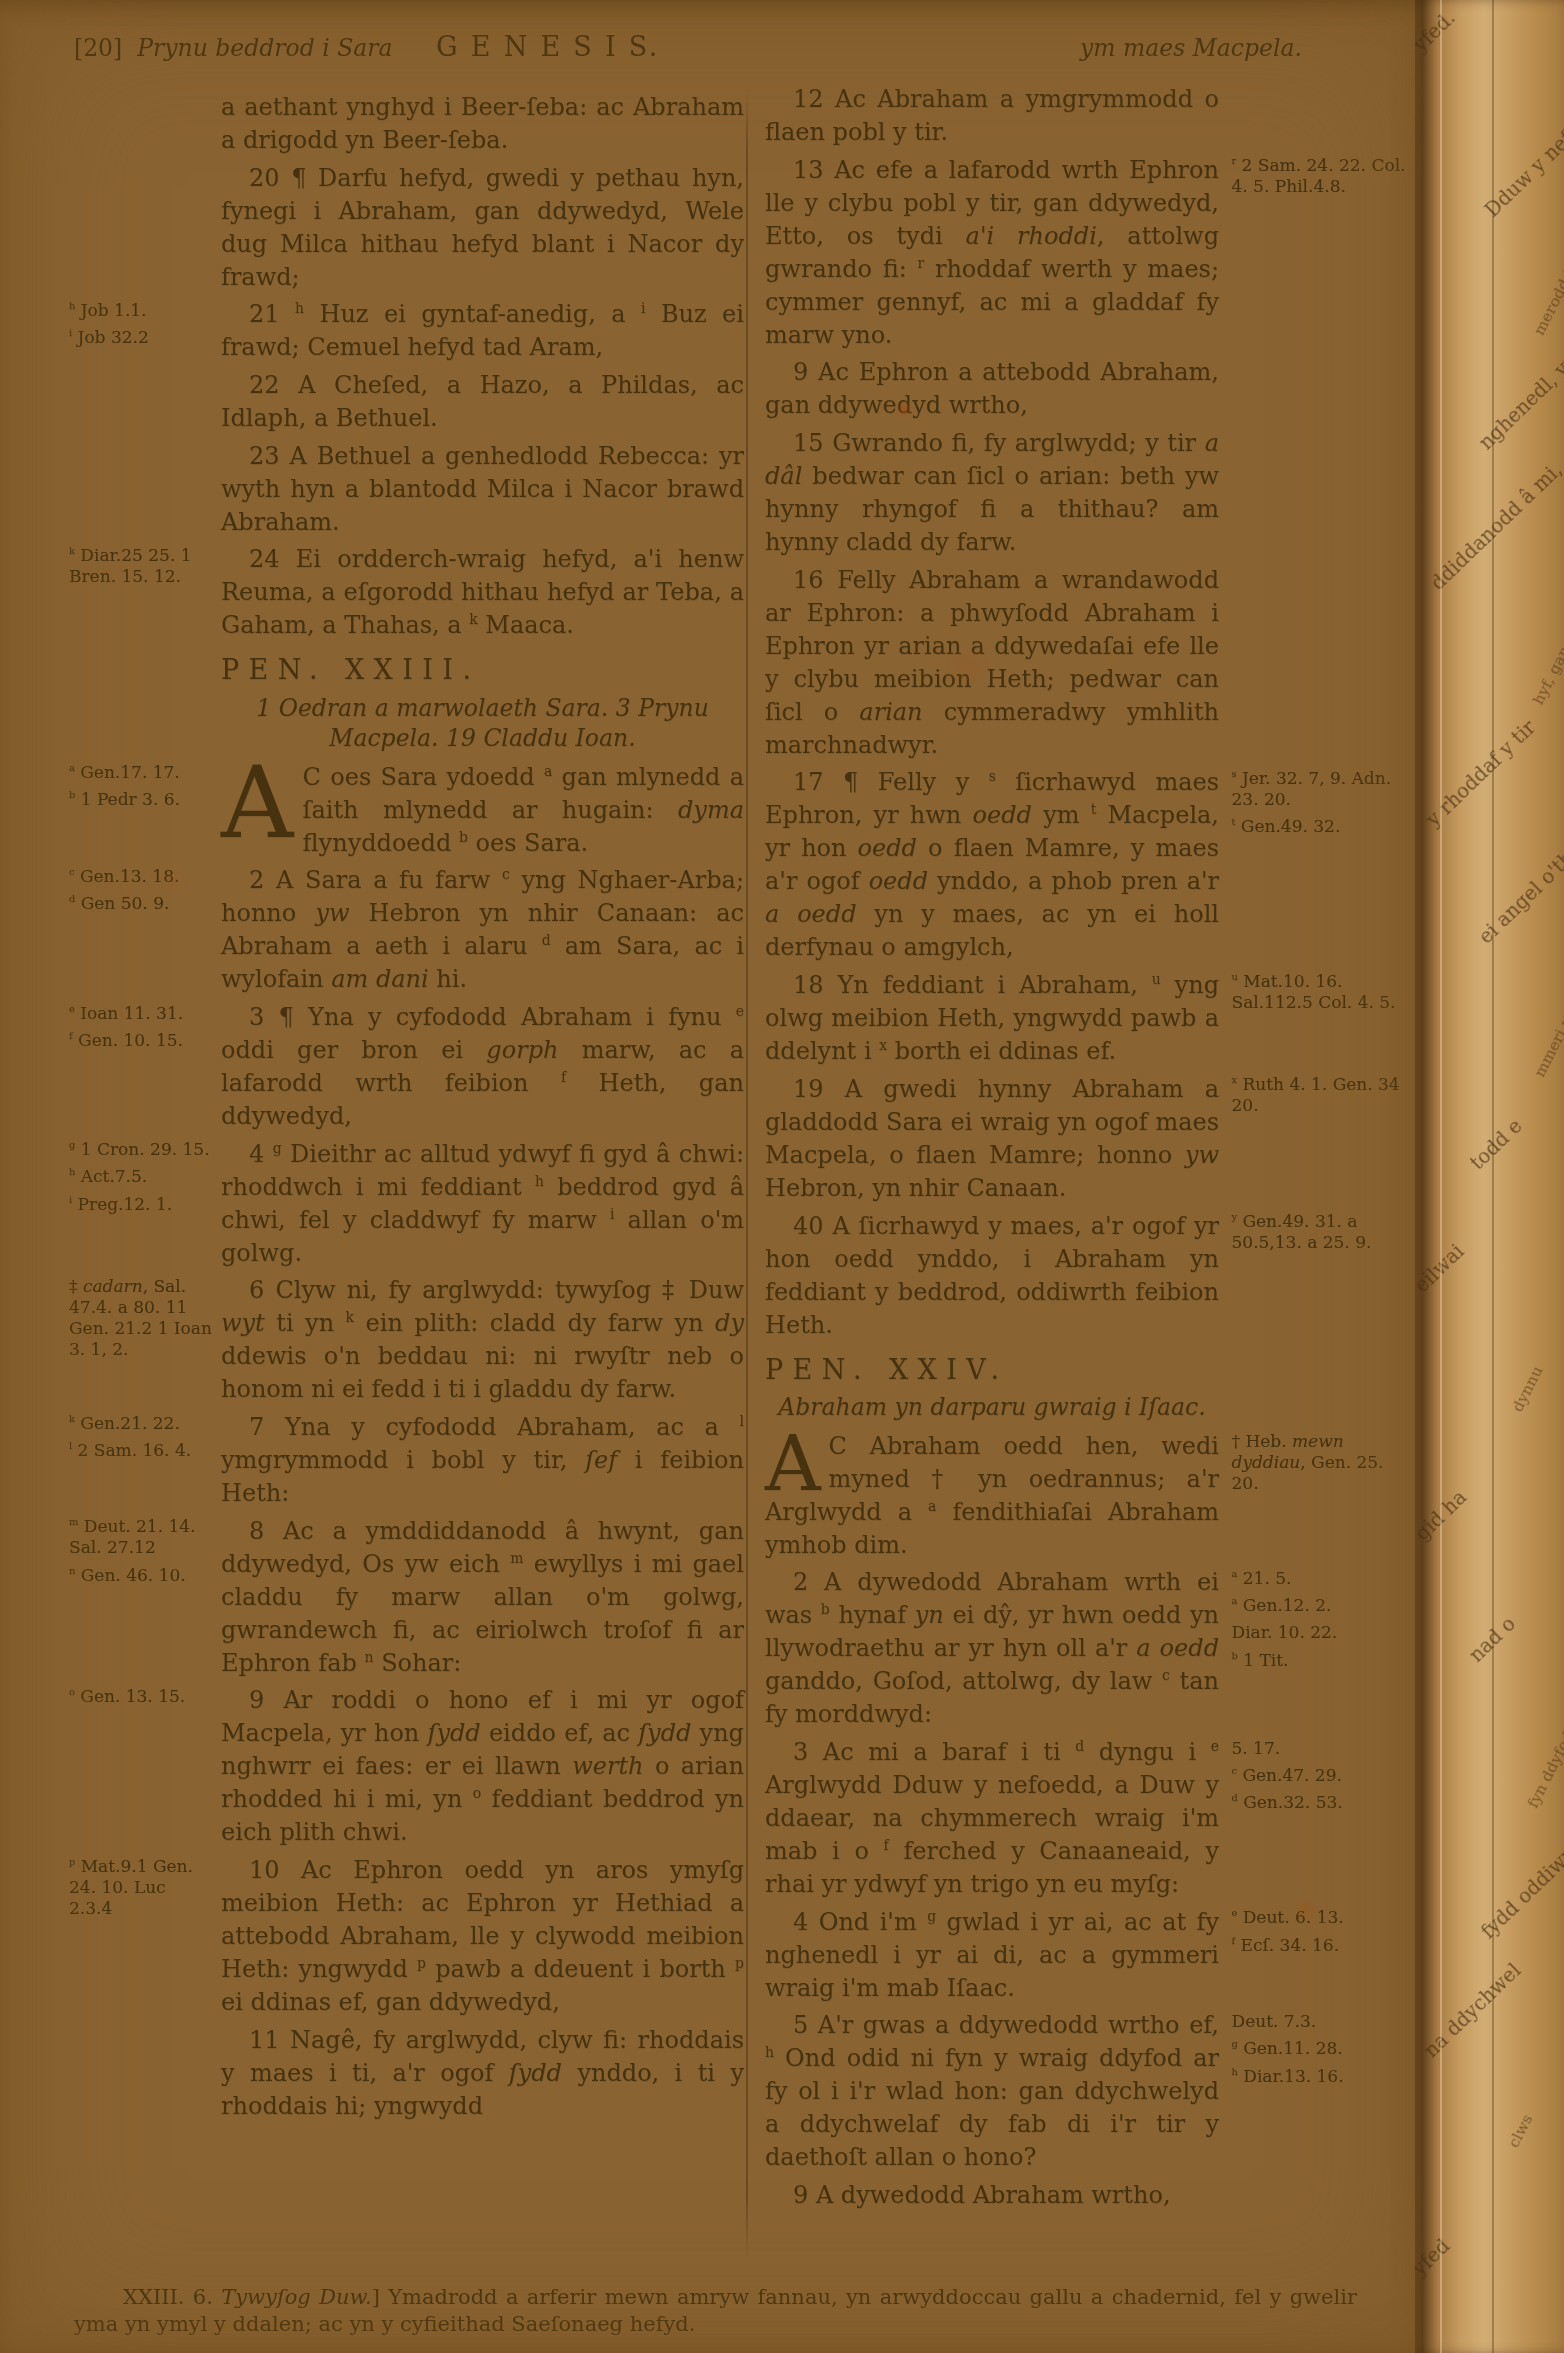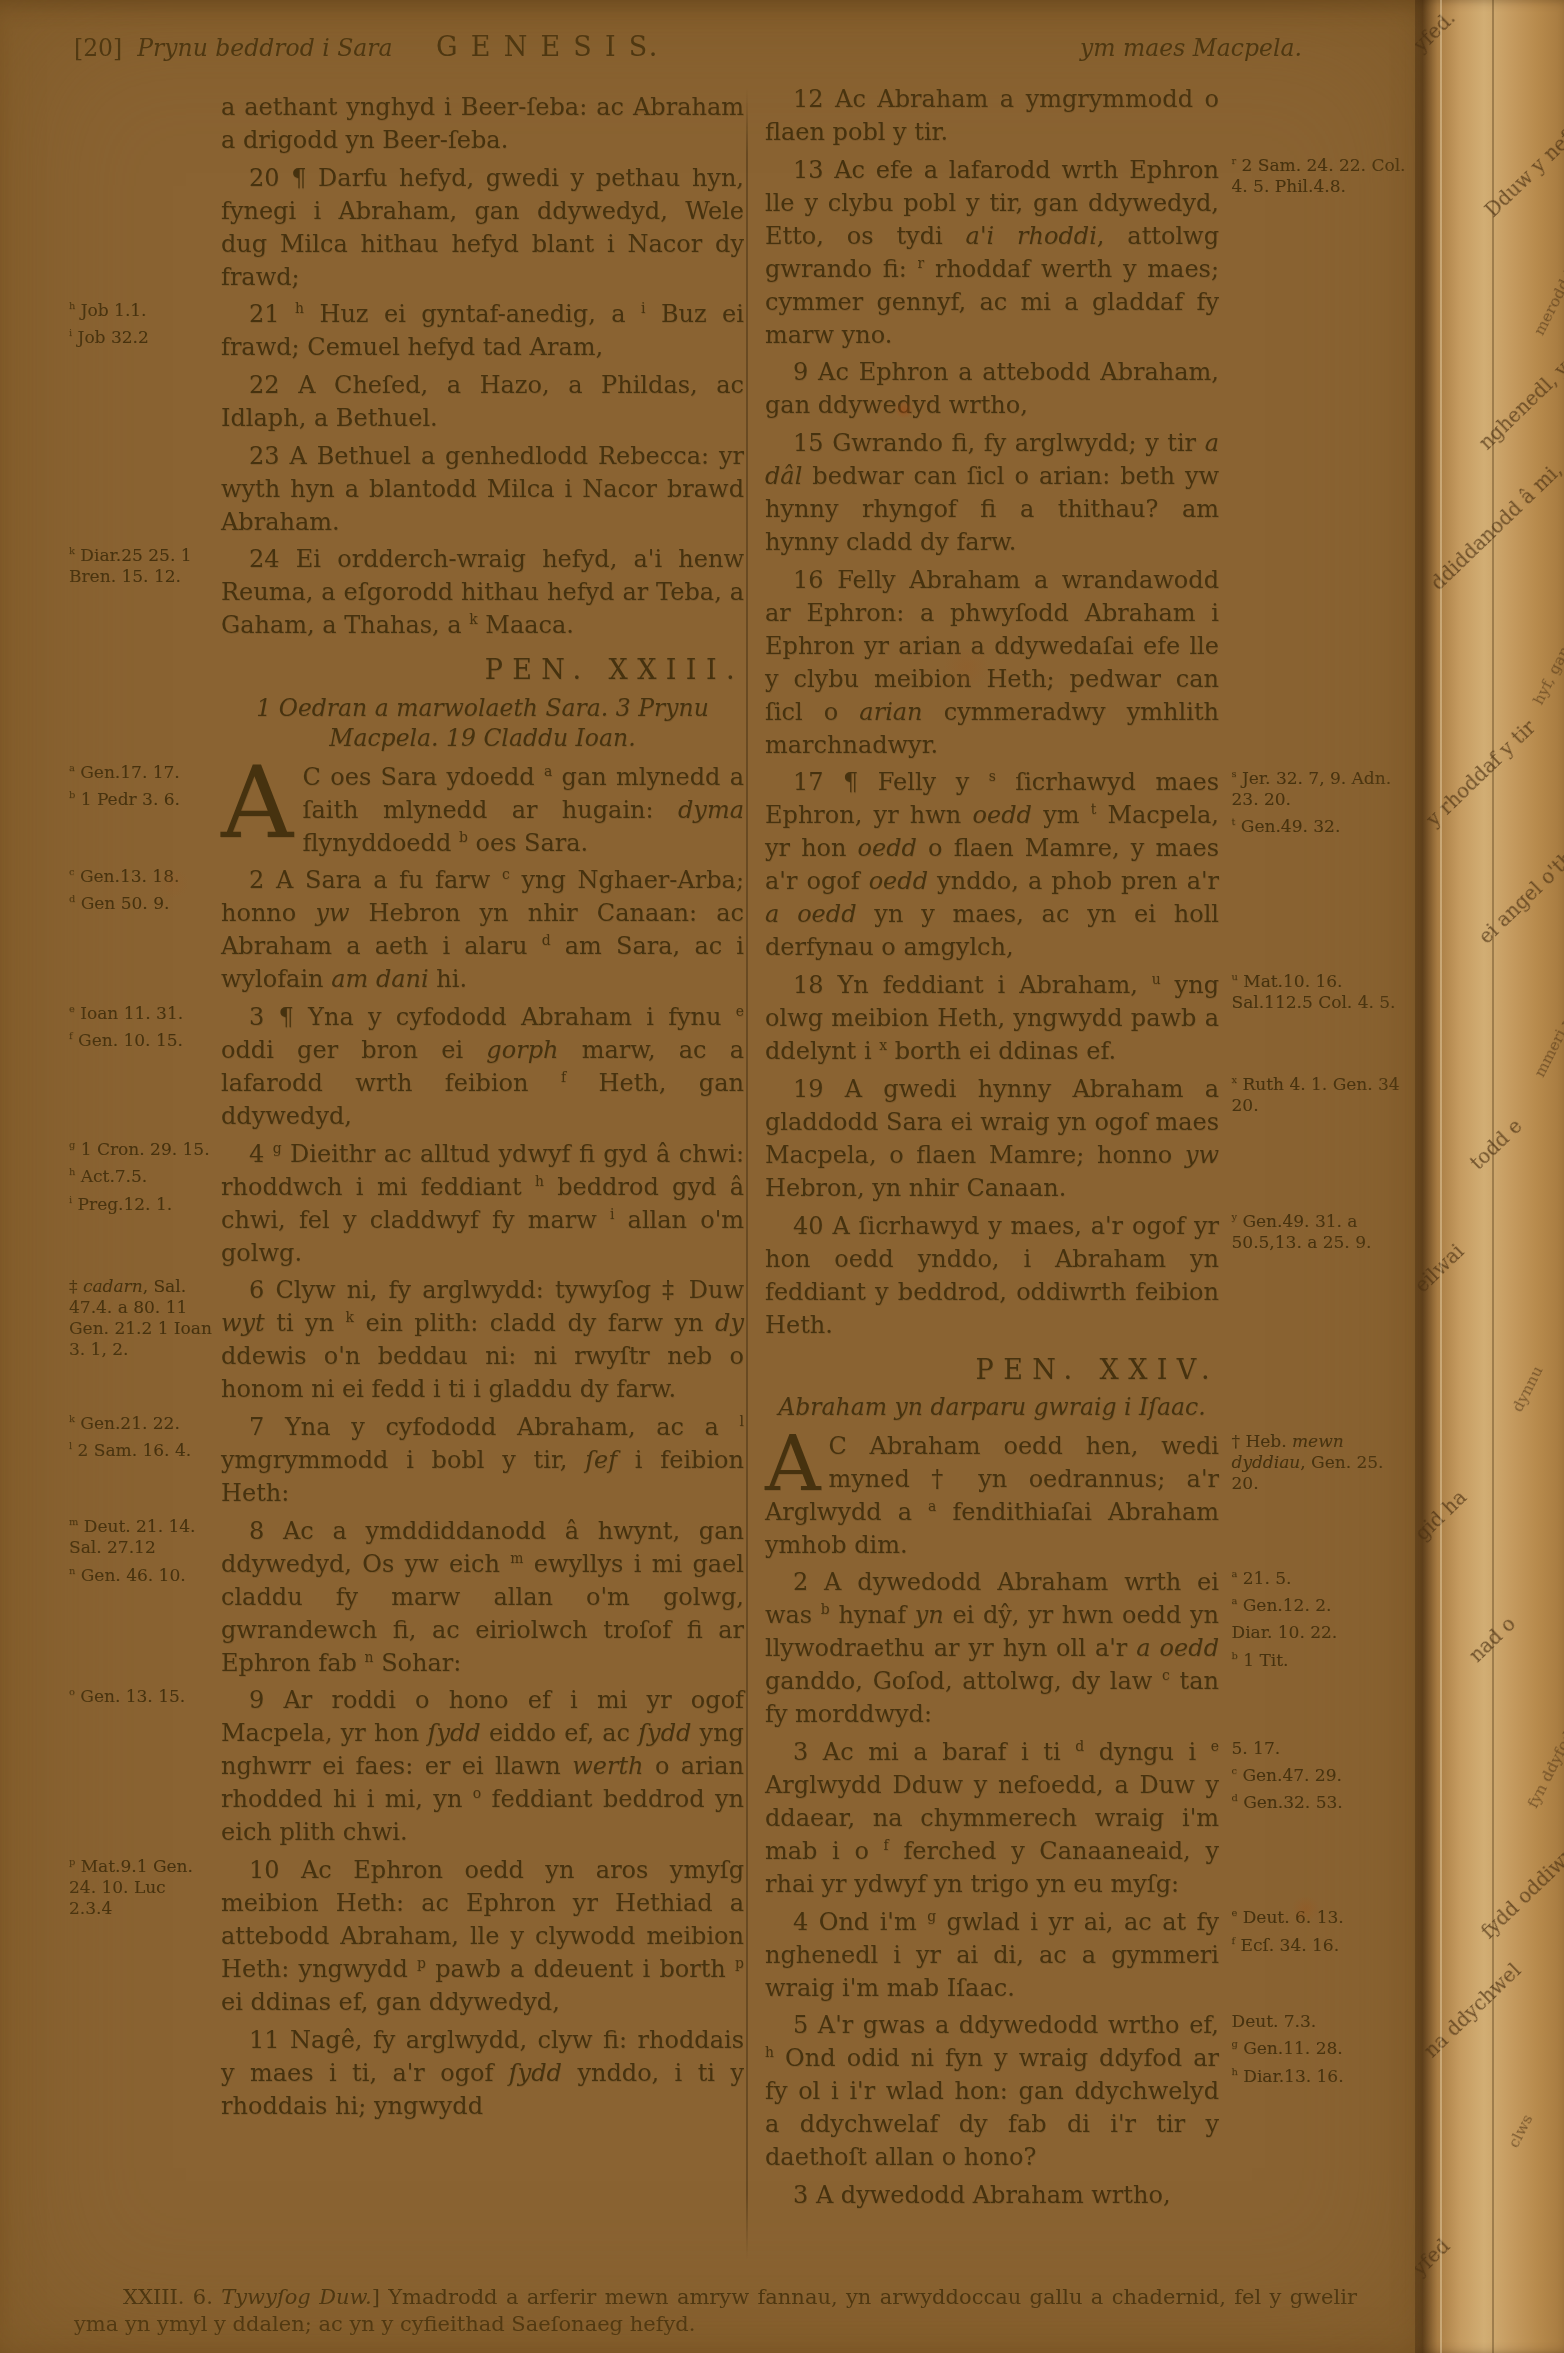--- a/index.html
+++ b/index.html
@@ -25,21 +25,21 @@
   .h-center{position:absolute;left:362px;top:-3.1px;font-size:27px;letter-spacing:2.3px;white-space:nowrap;}
   .h-right{position:absolute;left:1006px;top:0;font-style:italic;white-space:nowrap;}
   .divider{position:absolute;left:746px;top:88px;width:1.6px;height:2172px;
     background:linear-gradient(180deg,rgba(70,48,18,0),rgba(70,48,18,.5) 3%,rgba(70,48,18,.5) 97%,rgba(70,48,18,0));}
   .col{position:absolute;font-size:24px;line-height:33px;text-align:justify;}
   .col-left{left:221px;top:91px;width:523px;}
   .col-right{left:765px;top:83px;width:454px;}
   .blk{margin:0 0 4.7px 0;position:relative;text-indent:28px;
        text-shadow:0.4px 0.5px 0 rgba(74,48,16,.18);}
   .cont{text-indent:0;}
-  .heading{text-align:right;font-size:27px;letter-spacing:9.4px;margin:11px 0 6.3px;text-indent:0;}
+  .heading{text-align:left;font-size:27px;letter-spacing:9.4px;margin:11px 0 6.3px;text-indent:0;}
   .argument{text-align:center;font-style:italic;font-size:23.5px;line-height:30px;margin:0 0 7.8px;text-indent:0;}
   .dropverse,.dropverse2{text-indent:0;}
   .dropcap{float:left;font-size:100px;line-height:.72;padding:6.3px 9.4px 0 0;}
   .dropverse2 .dropcap{font-size:77px;line-height:.78;padding:4.7px 7.8px 0 0;}
   sup{font-size:.58em;line-height:0;vertical-align:super;}
   .notes{position:absolute;top:1.6px;}
   .col-left .notes{left:-152px;width:144px;}
   .col-right .notes{left:calc(100% + 12.5px);width:174px;}
   .mnote{display:block;font-size:17px;line-height:21px;margin:0 0 6.3px;text-indent:0;text-align:left;
          text-shadow:0.3px 0.4px 0 rgba(74,48,16,.2);}
@@ -165,21 +165,21 @@
         </span></p>
       <p class="blk verse"><span>4 Ond i'm <sup>g</sup> gwlad i yr ai, ac at fy nghenedl i yr ai di, ac a gymmeri wraig i'm mab Iſaac.</span><span class="notes">
           <span class="mnote"><sup>e</sup> Deut. 6. 13.</span>
           <span class="mnote"><sup>f</sup> Ecſ. 34. 16.</span>
         </span></p>
       <p class="blk verse"><span>5 A'r gwas a ddywedodd wrtho ef, <sup>h</sup> Ond odid ni fyn y wraig ddyfod ar fy ol i i'r wlad hon: gan ddychwelyd a ddychwelaf dy fab di i'r tir y daethoſt allan o hono?</span><span class="notes">
           <span class="mnote">Deut. 7.3.</span>
           <span class="mnote"><sup>g</sup> Gen.11. 28.</span>
           <span class="mnote"><sup>h</sup> Diar.13. 16.</span>
         </span></p>
-      <p class="blk verse"><span>3 A dywedodd Abraham wrtho,</span></p>
+      <p class="blk verse"><span>9 A dywedodd Abraham wrtho,</span></p>
     </div>
 
   <p class="footnote">XXIII. 6. <i>Tywyſog Duw.</i>] Ymadrodd a arferir mewn amryw fannau, yn arwyddoccau gallu a chadernid, fel y gwelir yma yn ymyl y ddalen; ac yn y cyfieithad Saeſonaeg hefyd.</p>
 
   <div class="stain s1"></div>
   <div class="stain s2"></div>
   <div class="stain s3"></div>
   <div class="stain s4"></div>
   <div class="stain s5"></div>
 </div>

